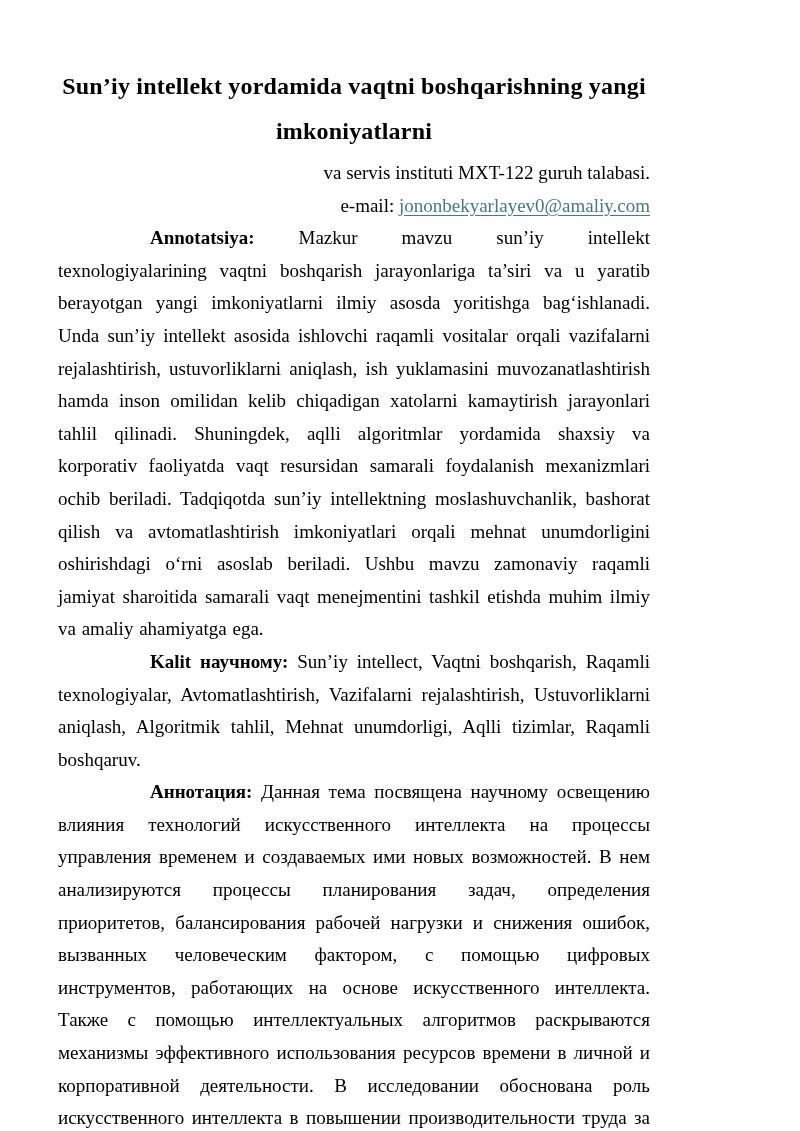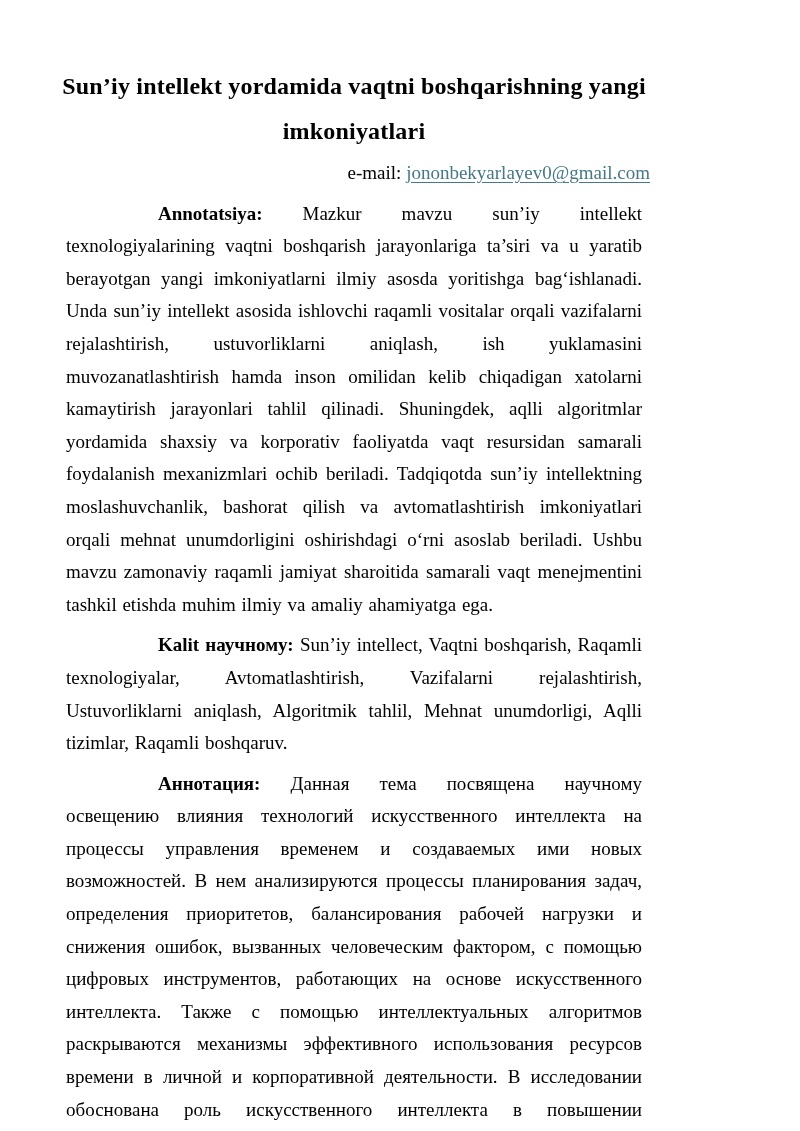--- a/index.html
+++ b/index.html
@@ -41,42 +41,43 @@
     text-align: right;
   }
   .author-line { white-space: nowrap; }
   .email-link {
     color: var(--link-color);
     text-decoration: underline;
     text-underline-offset: 3px;
     cursor: pointer;
   }
   .body-para {
-    margin: 8px;
+    margin: 0;
     font-size: 19px;
     line-height: 32.6px;
     text-align: justify;
     text-indent: 92px;
     word-spacing: 1px;
   }
   .para-label { font-weight: bold; }
 </style>
 </head>
 <body>
 
 <div class="page">
   <div class="content">
 
     <h1 class="doc-title">
       <span class="title-line">Sun’iy intellekt yordamida vaqtni boshqarishning yangi</span>
-      <span class="title-line">imkoniyatlari</span>
+      <span class="title-line">imkoniyatlarni</span>
     </h1>
 
     <div class="author-block">
-      <div class="author-line"><span>e-mail: </span><a class="email-link" href="#">jononbekyarlayev0@gmail.com</a></div>
+      <div class="author-line">va servis instituti MXT-122 guruh talabasi.</div>
+      <div class="author-line"><span>e-mail: </span><a class="email-link" href="#">jononbekyarlayev0@amaliy.com</a></div>
     </div>
 
     <p class="body-para">
       <span class="para-label">Annotatsiya:</span>
       <span>Mazkur mavzu sun’iy intellekt texnologiyalarining vaqtni boshqarish jarayonlariga ta’siri va u yaratib berayotgan yangi imkoniyatlarni ilmiy asosda yoritishga bagʻishlanadi. Unda sun’iy intellekt asosida ishlovchi raqamli vositalar orqali vazifalarni rejalashtirish, ustuvorliklarni aniqlash, ish yuklamasini muvozanatlashtirish hamda inson omilidan kelib chiqadigan xatolarni kamaytirish jarayonlari tahlil qilinadi. Shuningdek, aqlli algoritmlar yordamida shaxsiy va korporativ faoliyatda vaqt resursidan samarali foydalanish mexanizmlari ochib beriladi. Tadqiqotda sun’iy intellektning moslashuvchanlik, bashorat qilish va avtomatlashtirish imkoniyatlari orqali mehnat unumdorligini oshirishdagi oʻrni asoslab beriladi. Ushbu mavzu zamonaviy raqamli jamiyat sharoitida samarali vaqt menejmentini tashkil etishda muhim ilmiy va amaliy ahamiyatga ega.</span>
     </p>
 
     <p class="body-para">
       <span class="para-label">Kalit научному:</span>
       <span>Sun’iy intellect, Vaqtni boshqarish, Raqamli texnologiyalar, Avtomatlashtirish, Vazifalarni rejalashtirish, Ustuvorliklarni aniqlash, Algoritmik tahlil, Mehnat unumdorligi, Aqlli tizimlar, Raqamli boshqaruv.</span>

